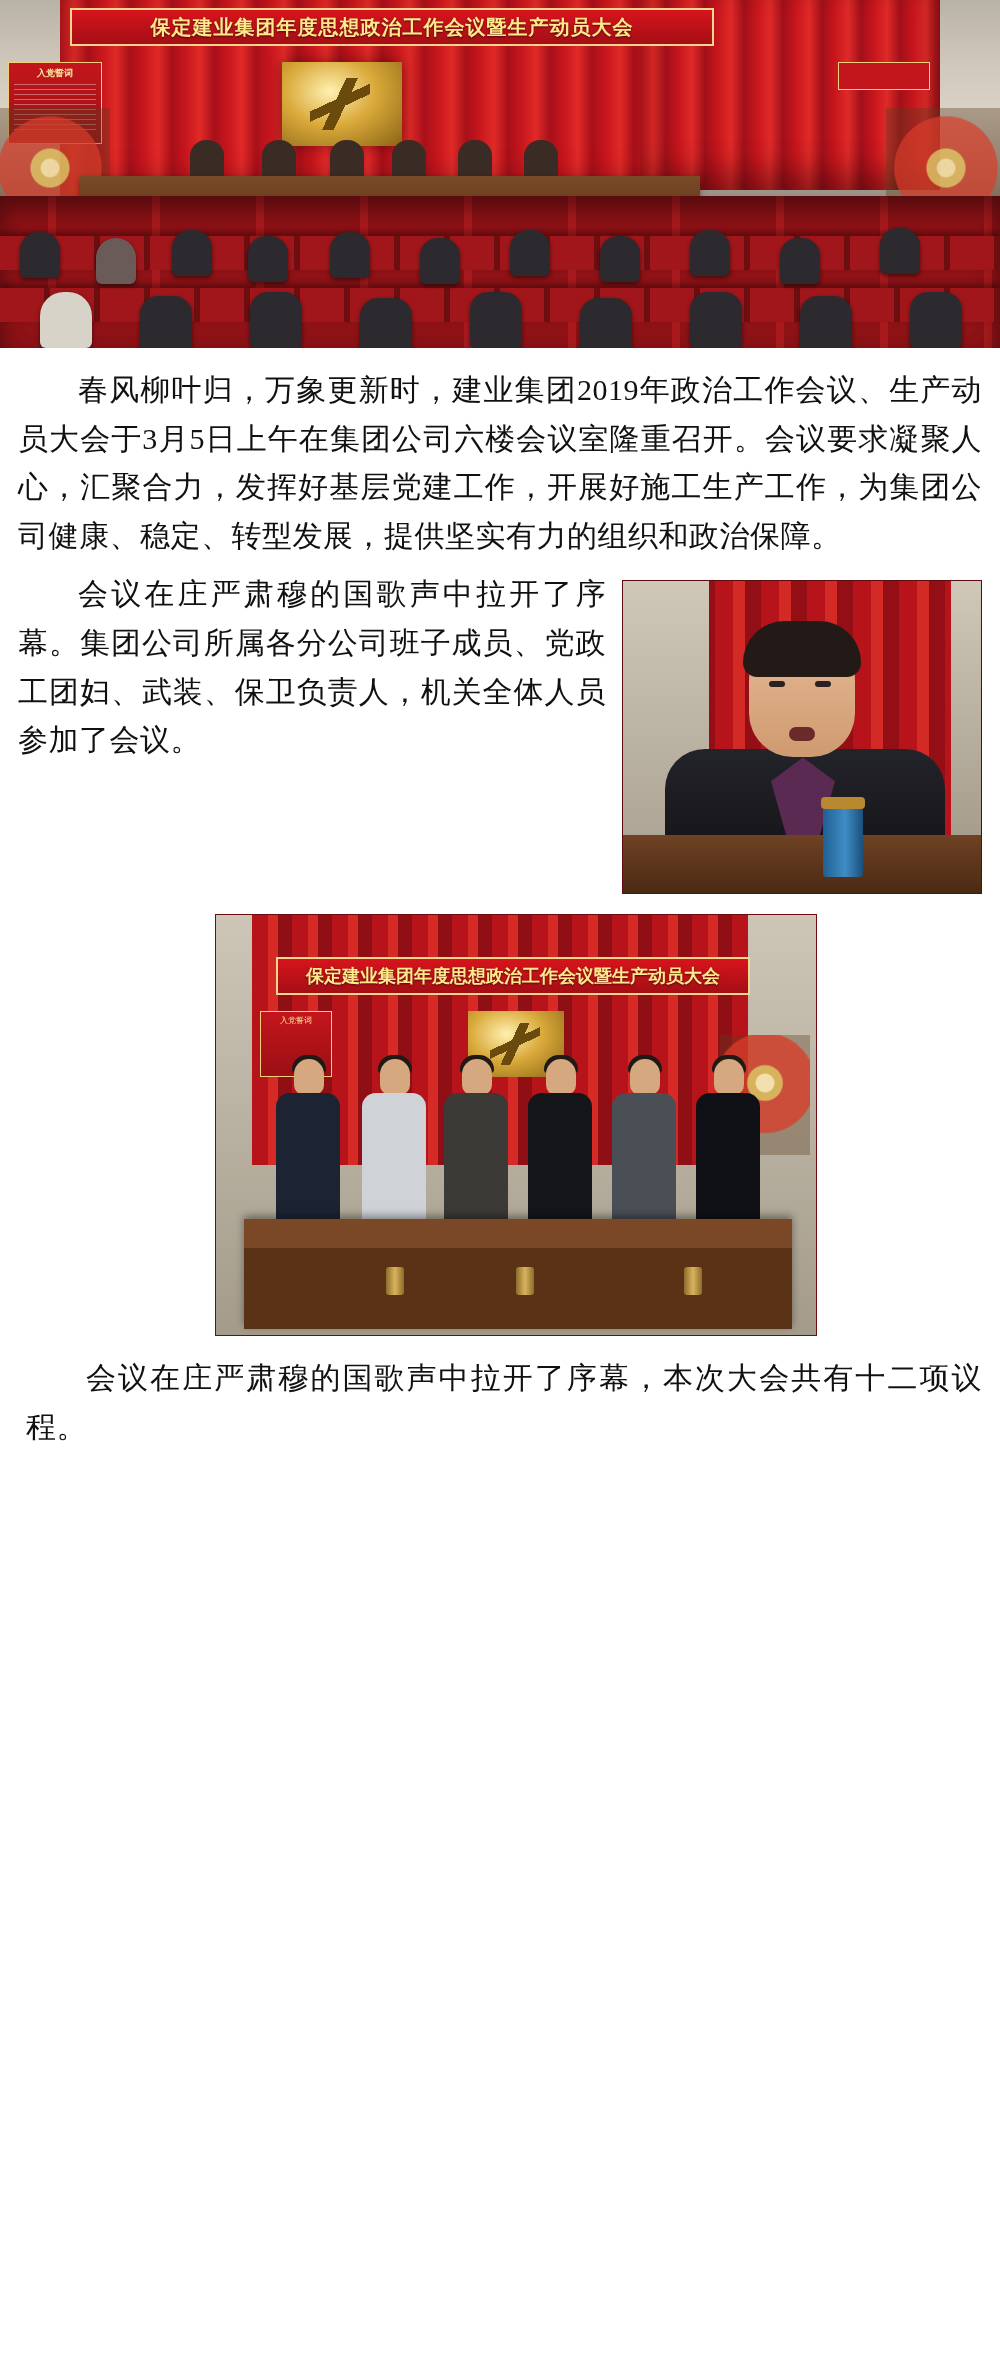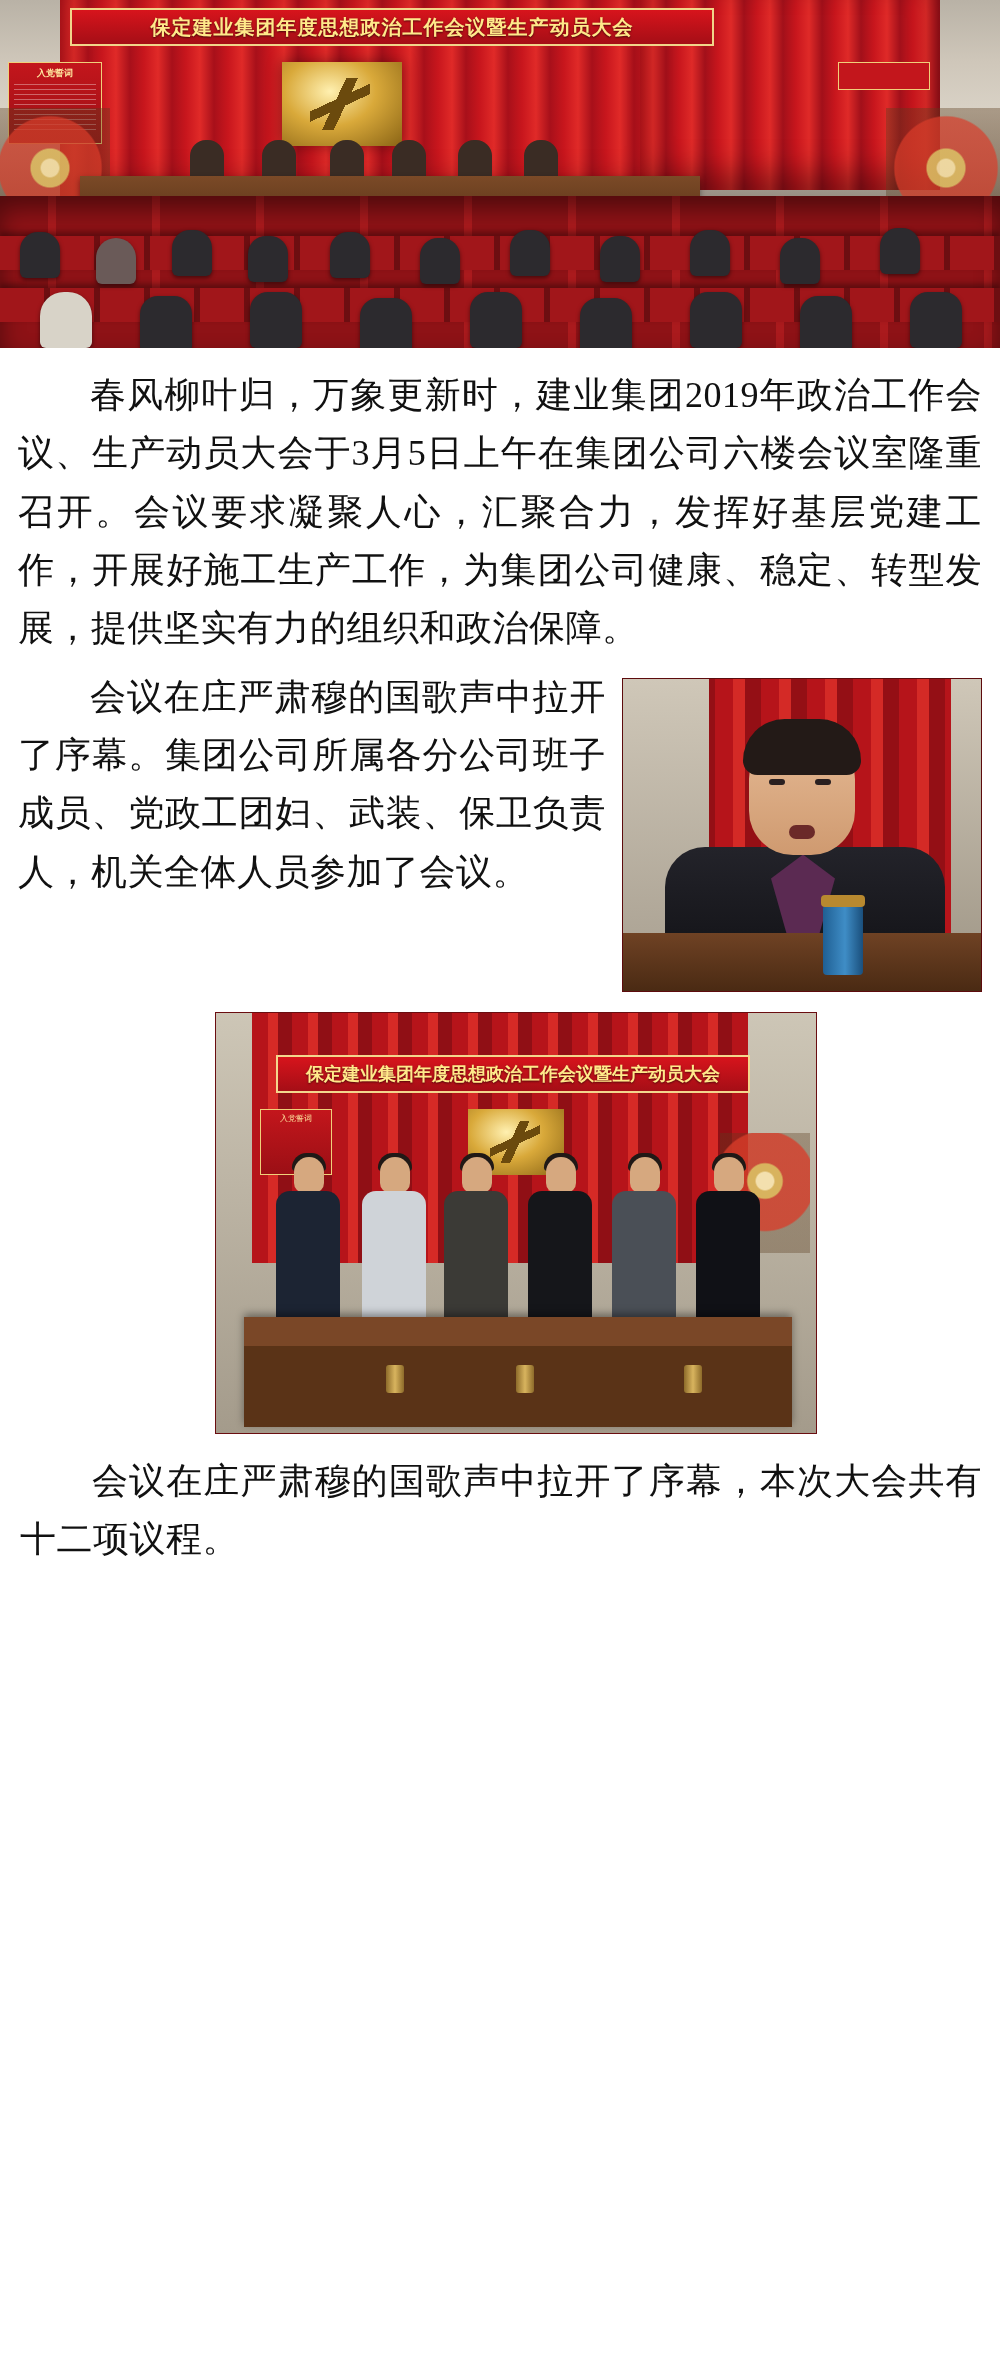--- a/index.html
+++ b/index.html
@@ -129,21 +129,21 @@
     box-shadow: 0 -4px 6px rgba(0,0,0,.35);
   }
   .p1-aud {
     position: absolute; width: 40px; height: 46px;
     background: #2c2a2e; border-radius: 18px 18px 6px 6px;
     box-shadow: 0 2px 4px rgba(0,0,0,.5);
   }
 
   
   .bodytext {
-    font-size: 36px;
+    font-size: 30px;
     line-height: 1.62;
     letter-spacing: .5px;
     text-align: justify;
     color: #111;
   }
   .para1 {
     padding: 18px 18px 0 18px;
     text-indent: 2em;
   }
 
@@ -293,21 +293,21 @@
     position: absolute; left: 0; top: 34px; width: 64px; height: 126px;
     border-radius: 14px 14px 0 0;
   }
   .p3-cup {
     position: absolute; width: 18px; height: 28px; bottom: 40px;
     background: linear-gradient(to right,#8d6b2a,#d8b45e,#8d6b2a);
     border-radius: 3px;
   }
 
   .para3 {
-    padding: 18px 18px 26px 20px;
+    padding: 18px 18px 26px 26px;
     text-indent: 2em;
   }
 </style>
 </head>
 <body>
 
 <div class="page">
 
   <div class="photo1">
     <div class="p1-wall"></div>

